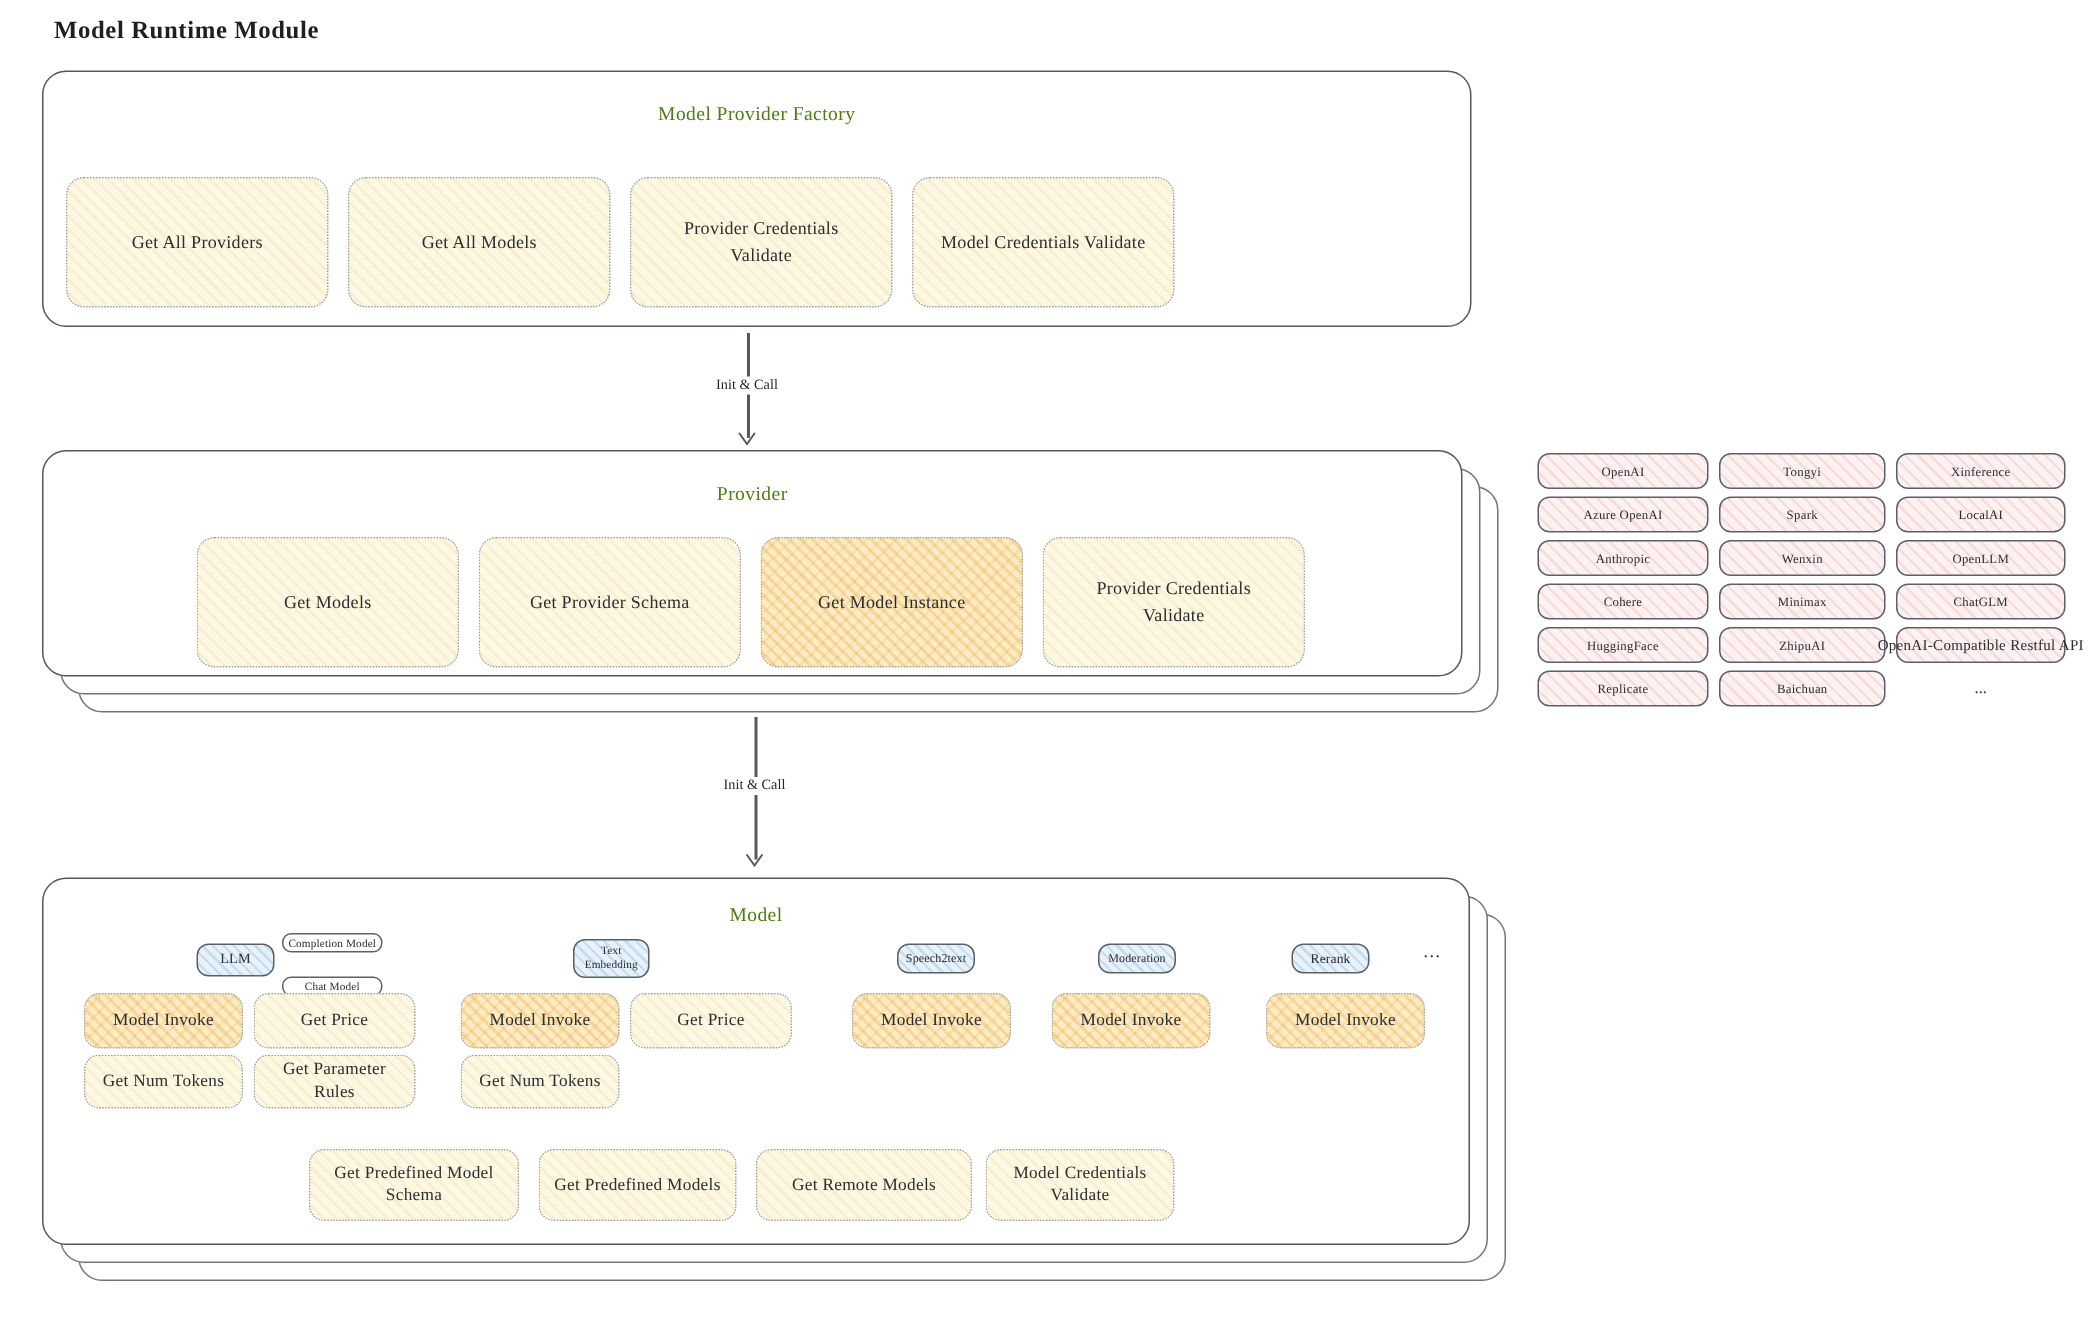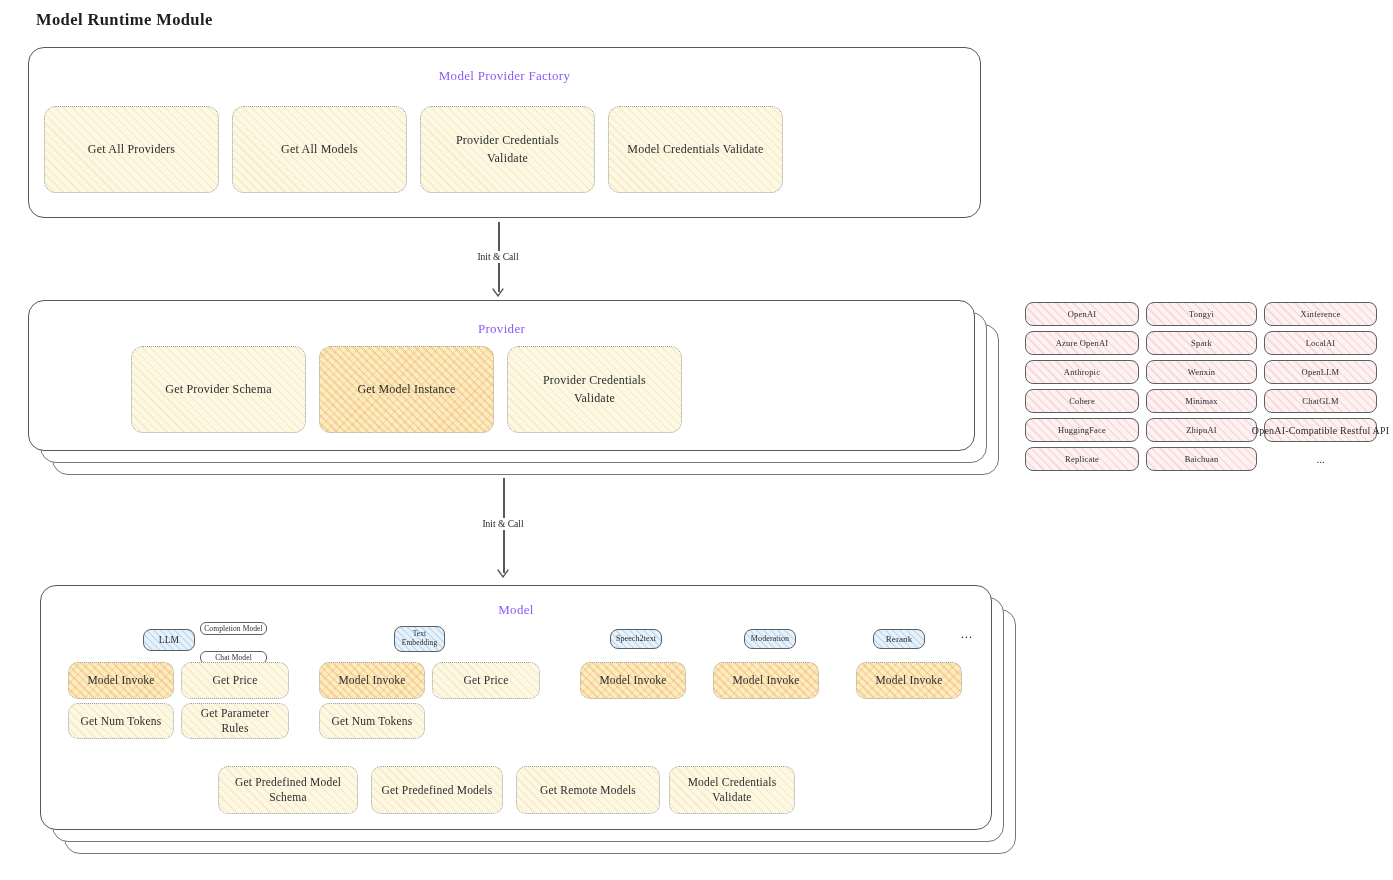--- a/index.html
+++ b/index.html
@@ -20,24 +20,24 @@
   .stack { position:absolute; }
   .sheet {
     position:absolute; width:100%; height:100%;
     background:#fff; border:1.5px solid #73777d; border-radius:16px;
   }
   .sheet.s1 { left:12px; top:12px; }
   .sheet.s2 { left:24px; top:24px; }
   .stack > .main { left:0; top:0; width:100%; height:100%; }
   .box-title {
     position:absolute; left:0; right:0; top:20px; text-align:center;
-    font-size:13px; font-weight:500; letter-spacing:.3px; color:#8b5cf6;
-  }
-  
-  .btn-row { position:absolute; display:flex; gap:13px; }
+    font-size:13px; font-weight:500; letter-spacing:.3px; color:#4d7c0f;
+  }
+  
+  .btn-row { position:absolute; display:flex; gap:13px;margin-top:12px; }
   .sbtn {
     width:175px; height:87px; border:1.6px dotted #98a0a8; border-radius:12px;
     display:flex; align-items:center; justify-content:center; text-align:center;
     font-size:12px; line-height:1.45; padding:6px 14px; letter-spacing:.2px;
     background:
       repeating-linear-gradient(45deg, rgba(226,178,82,.17) 0 1.5px, transparent 1.5px 6px),
       #fdf8e3;
   }
   .sbtn.hl, .mbtn.hl {
     background:
@@ -118,20 +118,21 @@
     </svg>
     <span class="arrow-label">Init &amp; Call</span>
   </div>
 
   <div class="stack" style="left:28px; top:300px; width:947px; height:151px;">
     <div class="sheet s2"></div>
     <div class="sheet s1"></div>
     <div class="big-box main">
       <div class="box-title">Provider</div>
       <div class="btn-row" style="left:102px; top:45px;">
+        <div class="sbtn">Get Models</div>
         <div class="sbtn">Get Provider Schema</div>
         <div class="sbtn hl">Get Model Instance</div>
         <div class="sbtn">Provider Credentials Validate</div>
       </div>
     </div>
   </div>
 
   <div class="chips">
     <div class="chip">OpenAI</div>
     <div class="chip">Tongyi</div>
@@ -154,21 +155,21 @@
   </div>
 
   <div class="arrow" style="left:473px; top:478px; height:100px;">
     <div class="arrow-line"></div>
     <svg class="arrow-head" width="13" height="9" viewBox="0 0 13 9">
       <path d="M1.5 1 L6.5 8 L11.5 1" fill="none" stroke="#55595f" stroke-width="1.3" stroke-linecap="round"></path>
     </svg>
     <span class="arrow-label">Init &amp; Call</span>
   </div>
 
-  <div class="stack" style="left:40px; top:585px; width:952px; height:245px;padding-left:44px;">
+  <div class="stack" style="left:28px; top:585px; width:952px; height:245px;padding-left:44px;">
     <div class="sheet s2"></div>
     <div class="sheet s1"></div>
     <div class="big-box main">
       <div class="box-title" style="top:16px;">Model</div>
 
       <div class="btag" style="left:102px; top:43px; width:52px; height:22px; font-size:9.5px;">LLM</div>
       <div class="wtag-stack">
         <div class="wtag">Completion Model</div>
         <div class="wtag">Chat Model</div>
       </div>

